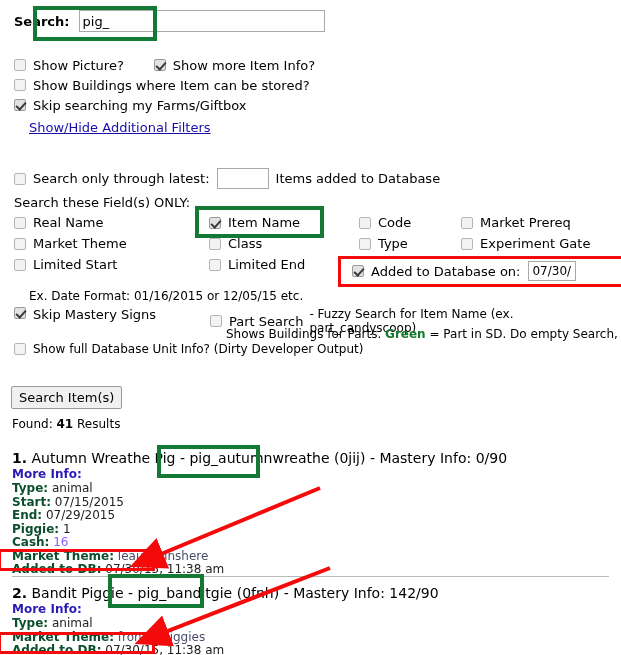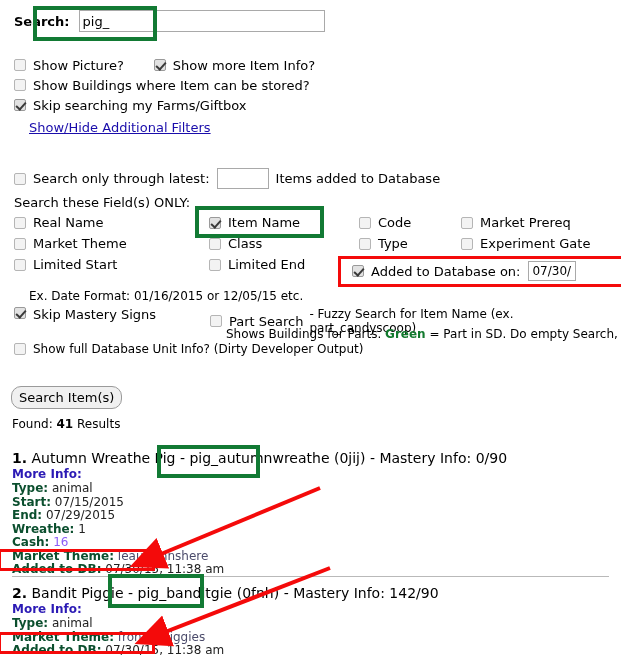--- a/index.html
+++ b/index.html
@@ -69,21 +69,21 @@
   .partline2{position:absolute;left:226px;top:327px;font-size:12px;white-space:nowrap;}
   .greenword{color:#127a2e;font-weight:bold;}
   .fullinforow{position:absolute;left:14px;top:342px;display:flex;align-items:center;}
   .fullinforow .lbl{font-size:12px;}
 
   
   #search-button{
     position:absolute;left:11px;top:386px;
     font-family:"DejaVu Sans","Liberation Sans",sans-serif;
     font-size:13px;padding:3px 7px;background:#f0f0f0;
-    border:1px solid #9a9a9a;border-radius:10px;cursor:pointer;color:#000;
+    border:1px solid #9a9a9a;border-radius:2px;cursor:pointer;color:#000;
   }
   .foundline{position:absolute;left:12px;top:417px;font-size:12px;}
   .foundline b{font-weight:bold;}
 
   
   .result{position:absolute;left:12px;font-size:13px;line-height:14px;}
   #result-1{top:450px;}
   #result-2{top:585px;}
   .rtitle{font-size:14px;line-height:17px;white-space:nowrap;}
   .rtitle .num{font-weight:bold;}
@@ -234,21 +234,21 @@
     </div>
     <div class="kv">
       <span class="k">Start:</span>
       <span class="v plain">07/15/2015</span>
     </div>
     <div class="kv">
       <span class="k">End:</span>
       <span class="v plain">07/29/2015</span>
     </div>
     <div class="kv">
-      <span class="k">Wreathe:</span>
+      <span class="k">Piggie:</span>
       <span class="v plain">1</span>
     </div>
     <div class="kv">
       <span class="k">Cash:</span>
       <span class="v cash">16</span>
     </div>
     <div class="kv">
       <span class="k">Market Theme:</span>
       <span class="v">leautumnshere</span>
     </div>

